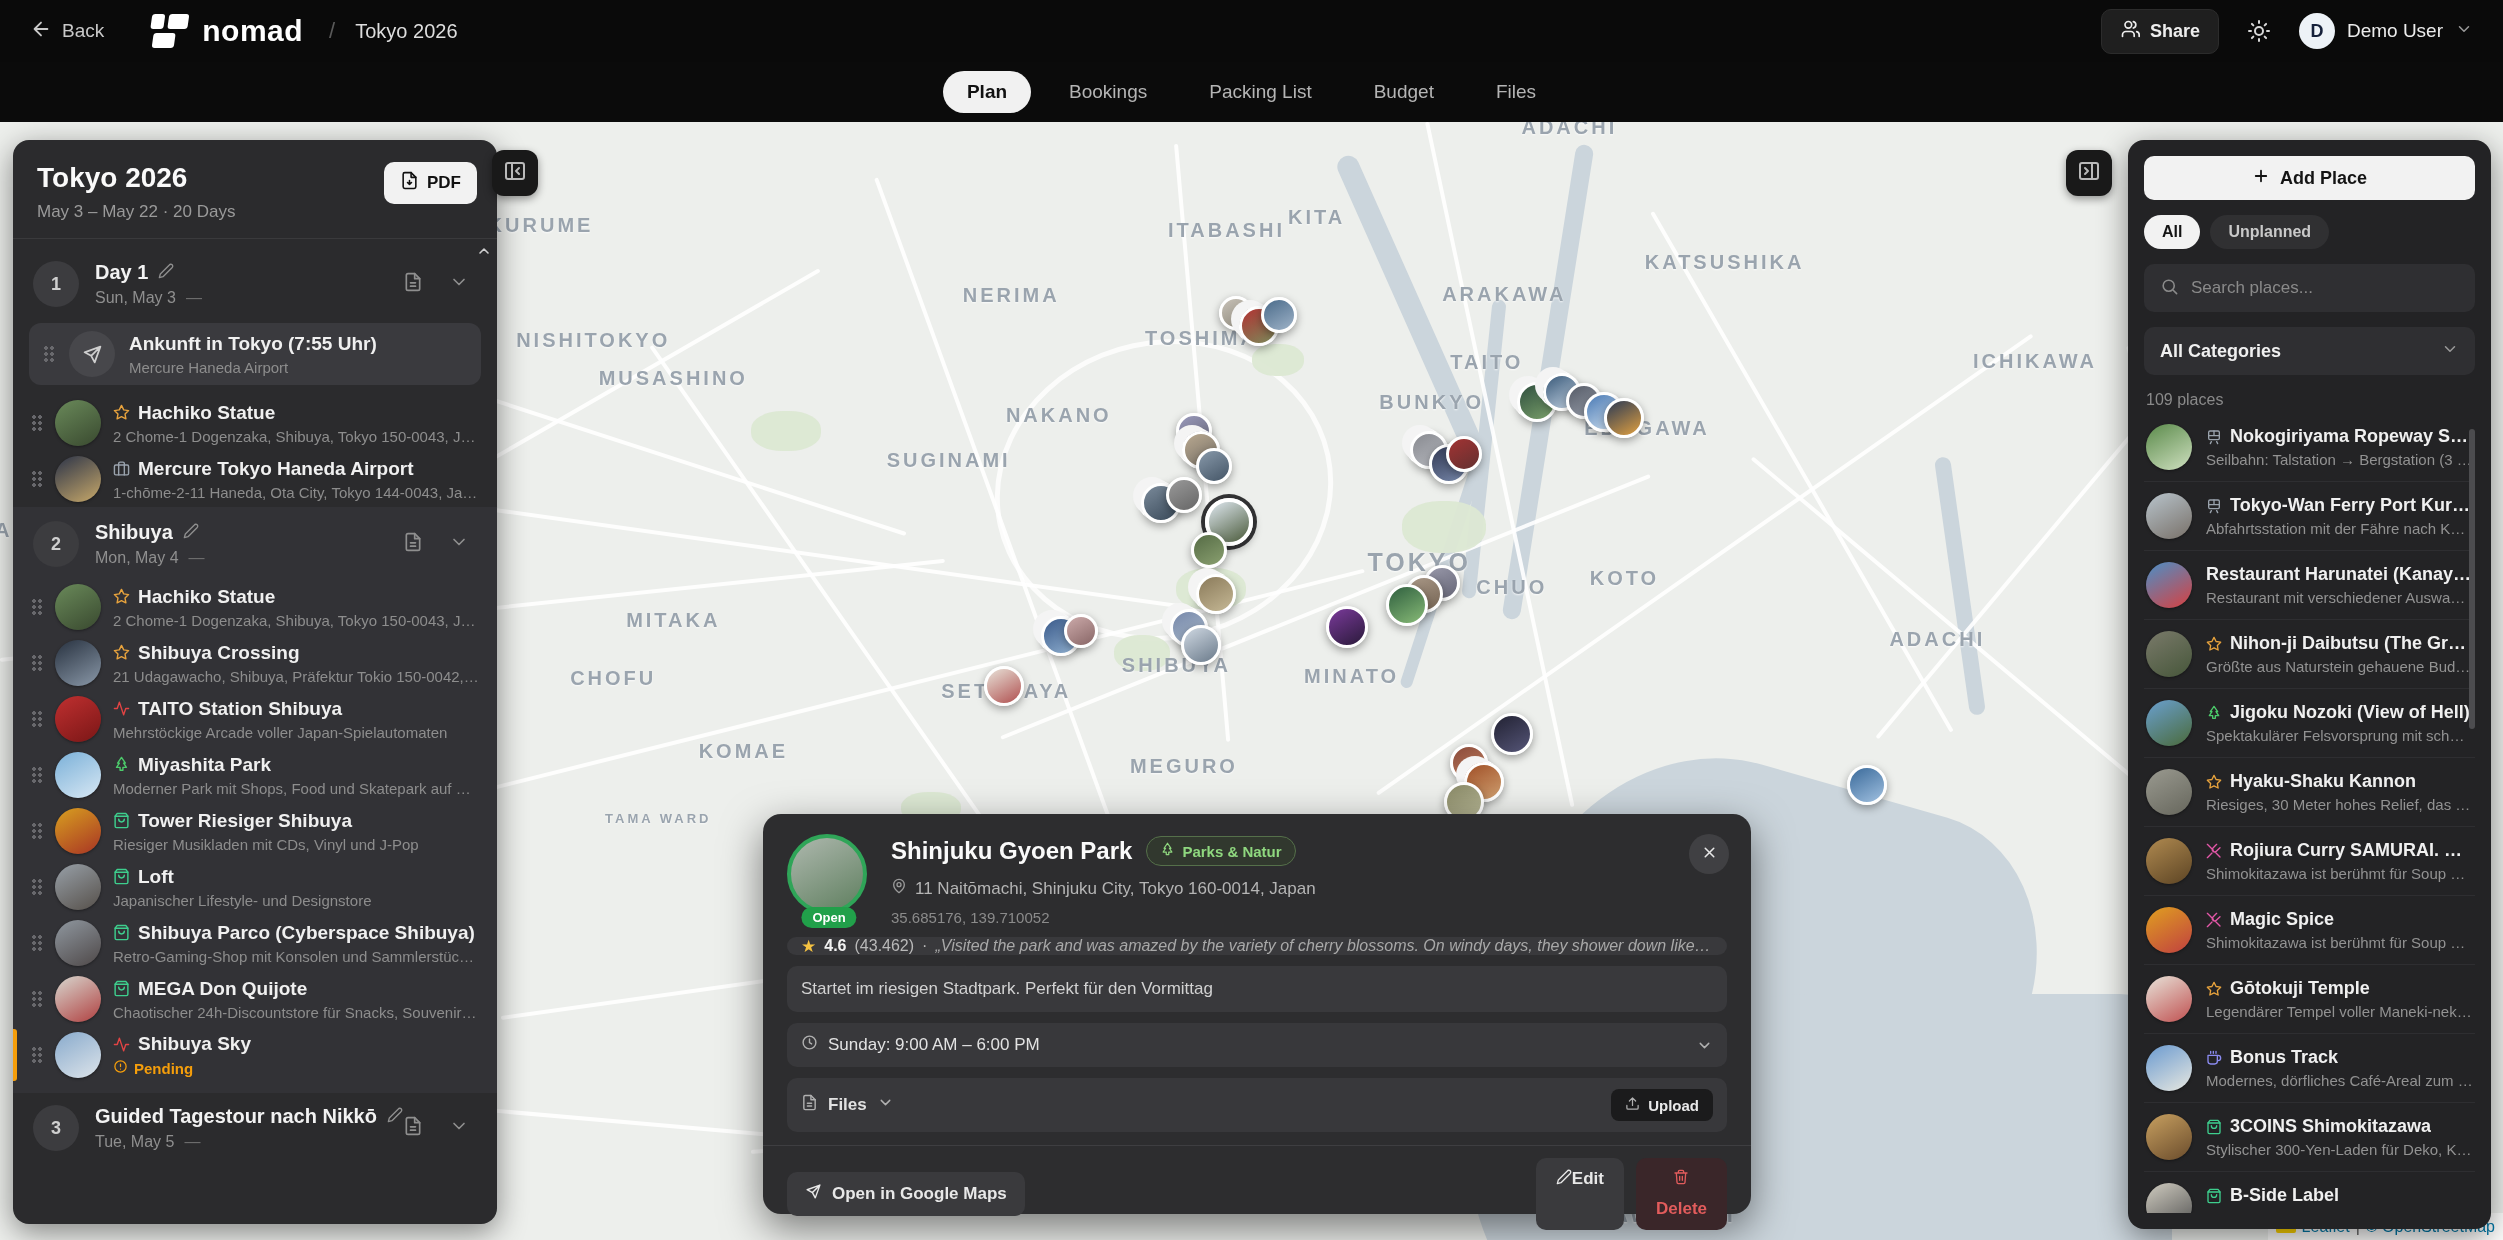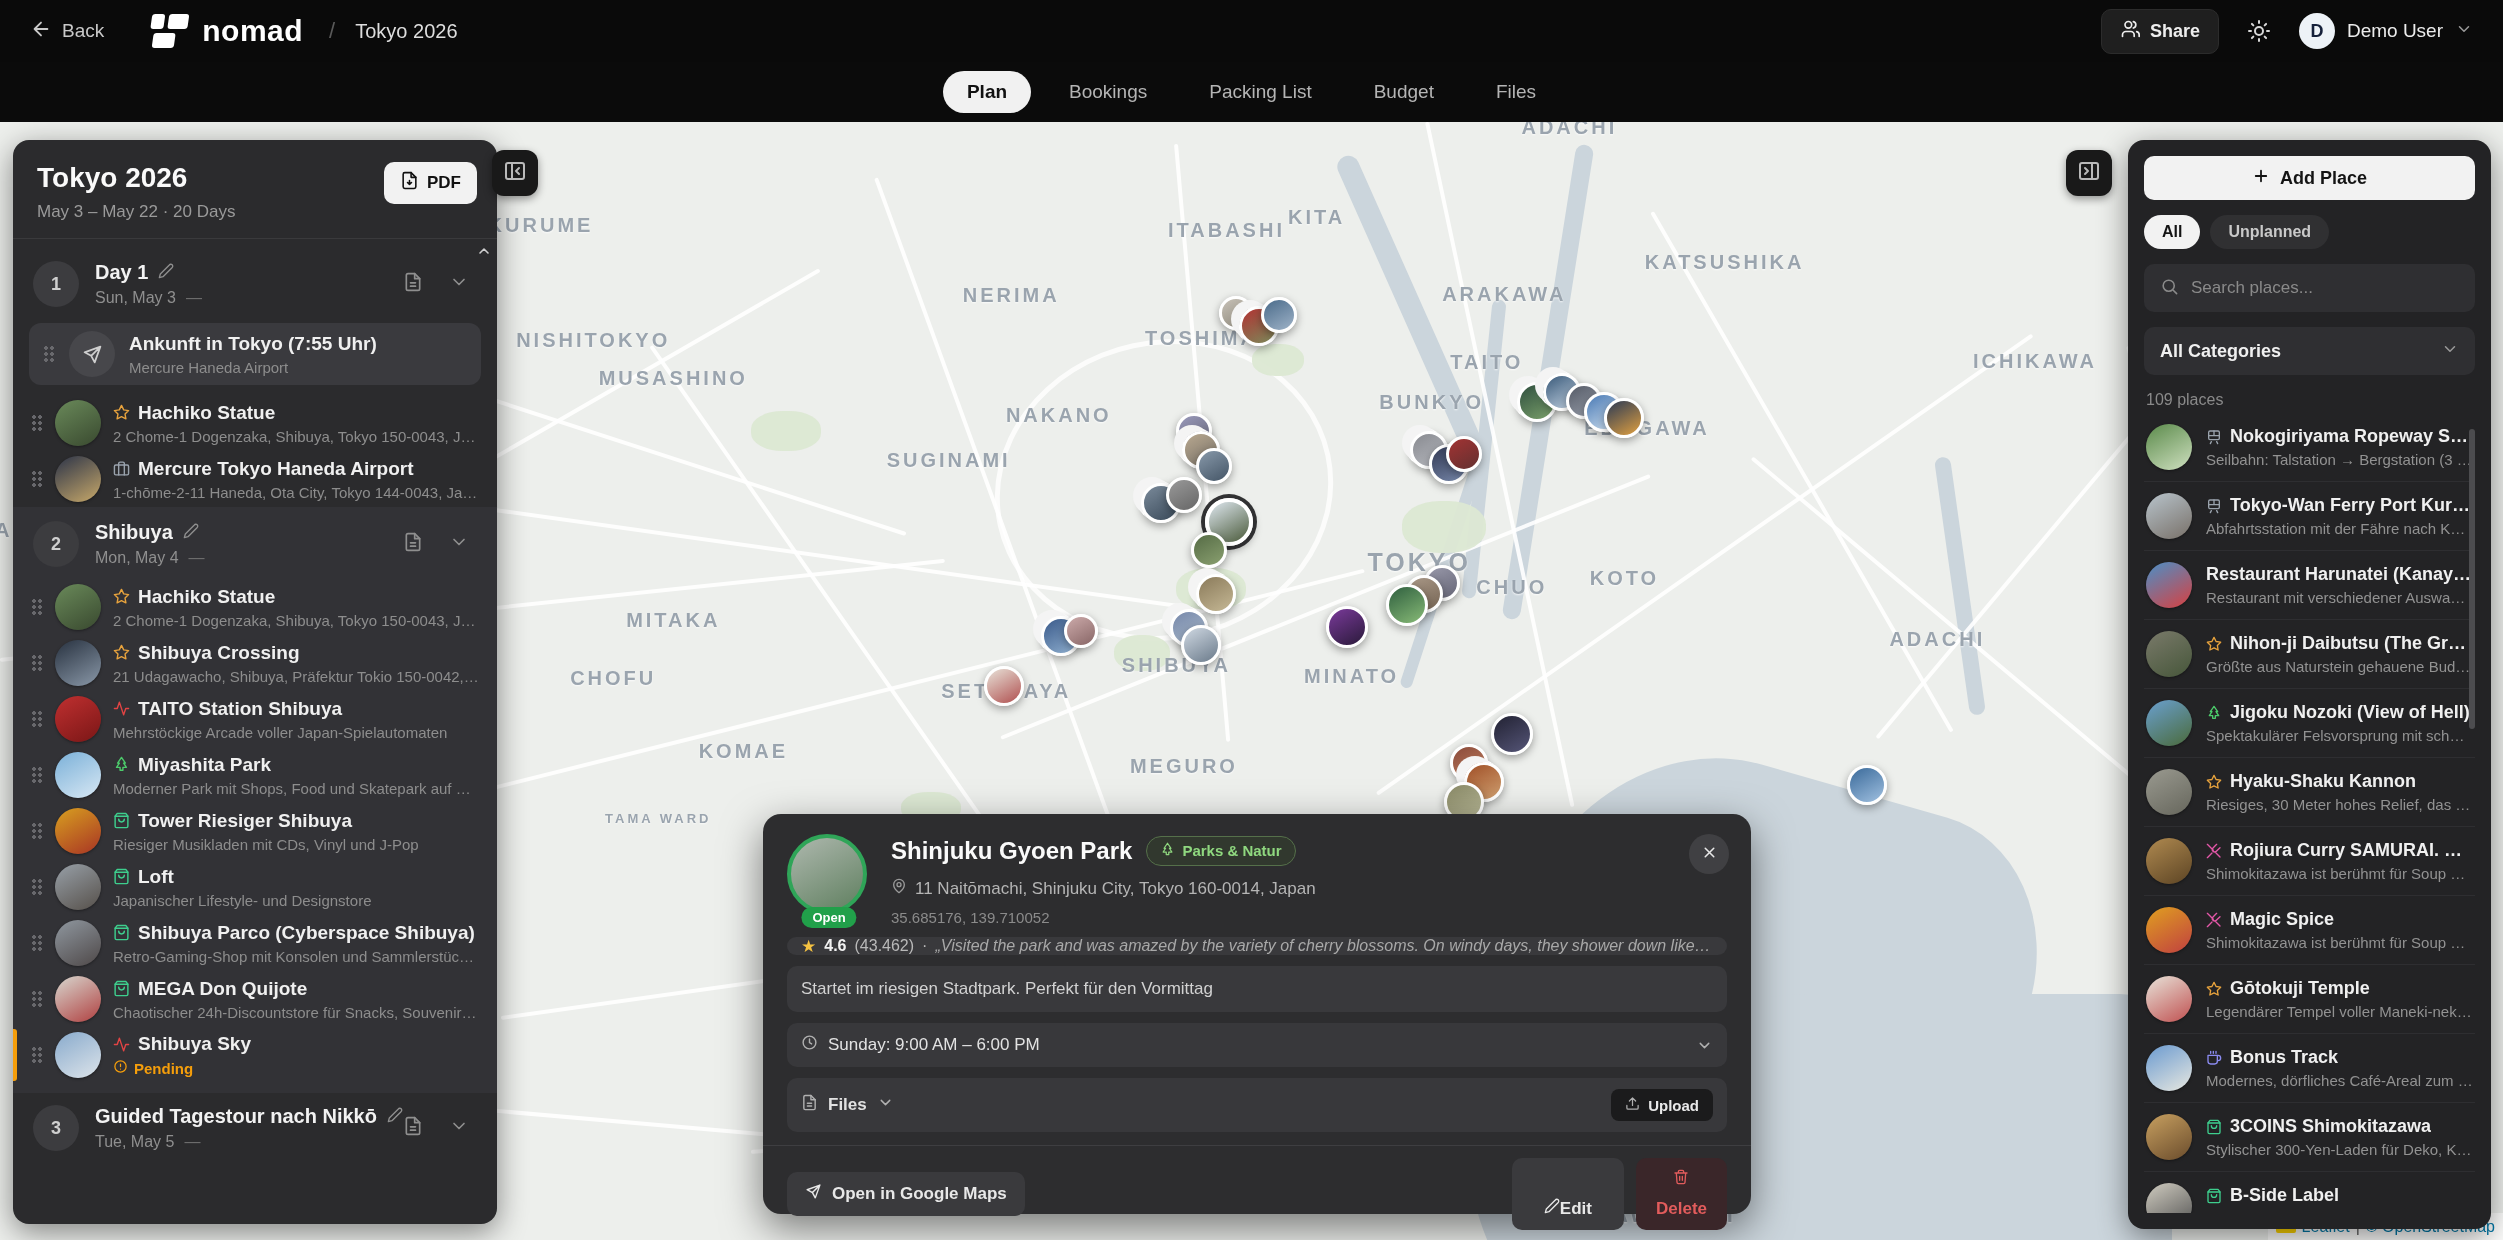--- a/index.html
+++ b/index.html
@@ -93,42 +93,42 @@
 
   
   .popup{position:absolute;left:763px;top:814px;width:988px;height:400px;background:#2d2d2f;border-radius:18px;z-index:30;box-shadow:0 14px 40px rgba(0,0,0,.5);padding:20px 24px;display:flex;flex-direction:column;gap:11px;}
   .pp-head{display:flex;gap:20px;}
   .pp-photo-wrap{position:relative;flex:none;width:84px;}
   .pp-photo{width:80px;height:80px;border-radius:50%;border:4px solid #2fa558;}
   .open-badge{position:absolute;left:50%;bottom:-2px;transform:translateX(-50%);background:#21a04a;color:#fff;font-size:13px;font-weight:700;border-radius:999px;padding:3px 11px;}
   .pp-hmain{flex:1;min-width:0;padding-top:2px;}
   .pp-trow{display:flex;align-items:center;gap:14px;}
   .pp-title{color:#fafafa;font-size:24px;font-weight:800;}
-  .cat-badge{display:flex;align-items:flex-start;gap:7px;background:#31382e;border:1px solid #55704a;color:#8fd87f;font-size:15px;font-weight:700;border-radius:999px;padding:5px 13px;}
+  .cat-badge{display:flex;align-items:center;gap:7px;background:#31382e;border:1px solid #55704a;color:#8fd87f;font-size:15px;font-weight:700;border-radius:999px;padding:5px 13px;}
   .cat-badge svg{width:15px;height:15px;}
   .pp-addr{display:flex;align-items:center;gap:8px;color:#b5b5b5;font-size:17px;margin-top:12px;}
   .pp-addr svg{width:16px;height:16px;color:#9a9a9a;}
   .pp-coords{color:#8b8b8b;font-size:15px;margin-top:10px;}
   .pp-close{position:absolute;right:22px;top:20px;width:40px;height:40px;border-radius:50%;background:#404043;color:#e8e8e8;display:flex;align-items:center;justify-content:center;cursor:pointer;}
   .pp-close svg{width:17px;height:17px;}
   .pp-bar{background:#39393c;border-radius:10px;padding:9px 14px;display:flex;align-items:center;gap:8px;font-size:16px;color:#b9b9b9;white-space:nowrap;overflow:hidden;}
   .pp-bar .star{color:#f5c242;font-size:17px;}
   .pp-bar .score{color:#f2f2f2;font-weight:800;}
   .pp-bar .quote{font-style:italic;color:#a8a8a8;overflow:hidden;text-overflow:ellipsis;}
   .pp-note{background:#39393c;border-radius:10px;padding:13px 14px;font-size:17px;color:#d2d2d2;}
   .pp-row{background:#38383b;border-radius:10px;padding:11px 14px;display:flex;align-items:center;gap:10px;color:#e2e2e2;font-size:17px;}
   .pp-row svg{width:17px;height:17px;color:#b0b0b0;}
   .pp-row .right{margin-left:auto;display:flex;align-items:center;}
   .upload-btn{display:flex;align-items:center;gap:8px;background:#1b1b1c;color:#e8e8e8;font-size:15px;font-weight:600;border-radius:8px;padding:7px 14px;cursor:pointer;}
   .upload-btn svg{width:15px;height:15px;}
   .pp-foot{border-top:1px solid #3e3e41;margin:2px -24px 0 -24px;padding:12px 24px 0 24px;display:flex;align-items:center;}
   .gm-btn{display:flex;align-items:center;gap:10px;background:#3a3a3d;color:#e8e8e8;font-size:17px;font-weight:600;border-radius:10px;padding:11px 18px;cursor:pointer;}
   .gm-btn svg{width:17px;height:17px;}
   .pp-foot .fr{margin-left:auto;display:flex;gap:12px;}
-  .edit-btn{display:flex;align-items:flex-end;background:#3a3a3d;color:#e8e8e8;font-size:17px;font-weight:600;border-radius:10px;padding:11px 32px;cursor:pointer;}
+  .edit-btn{display:flex;align-items:flex-start;background:#3a3a3d;color:#e8e8e8;font-size:17px;font-weight:600;border-radius:10px;padding:11px 20px;cursor:pointer;}
   .edit-btn svg{width:16px;height:16px;}
   .del-btn{display:flex;align-items:center;gap:9px;background:#3a2629;color:#e25c5c;font-size:17px;font-weight:700;border-radius:10px;padding:11px 20px;cursor:pointer;flex-direction:column;}
   .del-btn svg{width:16px;height:16px;}
 
   
   .rpanel{position:absolute;left:2128px;top:140px;width:363px;bottom:11px;background:#232325;border-radius:16px;z-index:40;box-shadow:0 8px 30px rgba(0,0,0,.45);padding:16px;display:flex;flex-direction:column;overflow:hidden;}
   .addplace{display:flex;align-items:center;justify-content:center;gap:10px;background:#f2f2f2;color:#141414;font-size:18px;font-weight:700;height:44px;border-radius:10px;cursor:pointer;flex:none;}
   .addplace svg{width:18px;height:18px;}
   .fpills{display:flex;gap:10px;margin-top:15px;flex:none;}
   .fpill{border-radius:999px;padding:8px 18px;font-size:16px;font-weight:700;cursor:pointer;}

